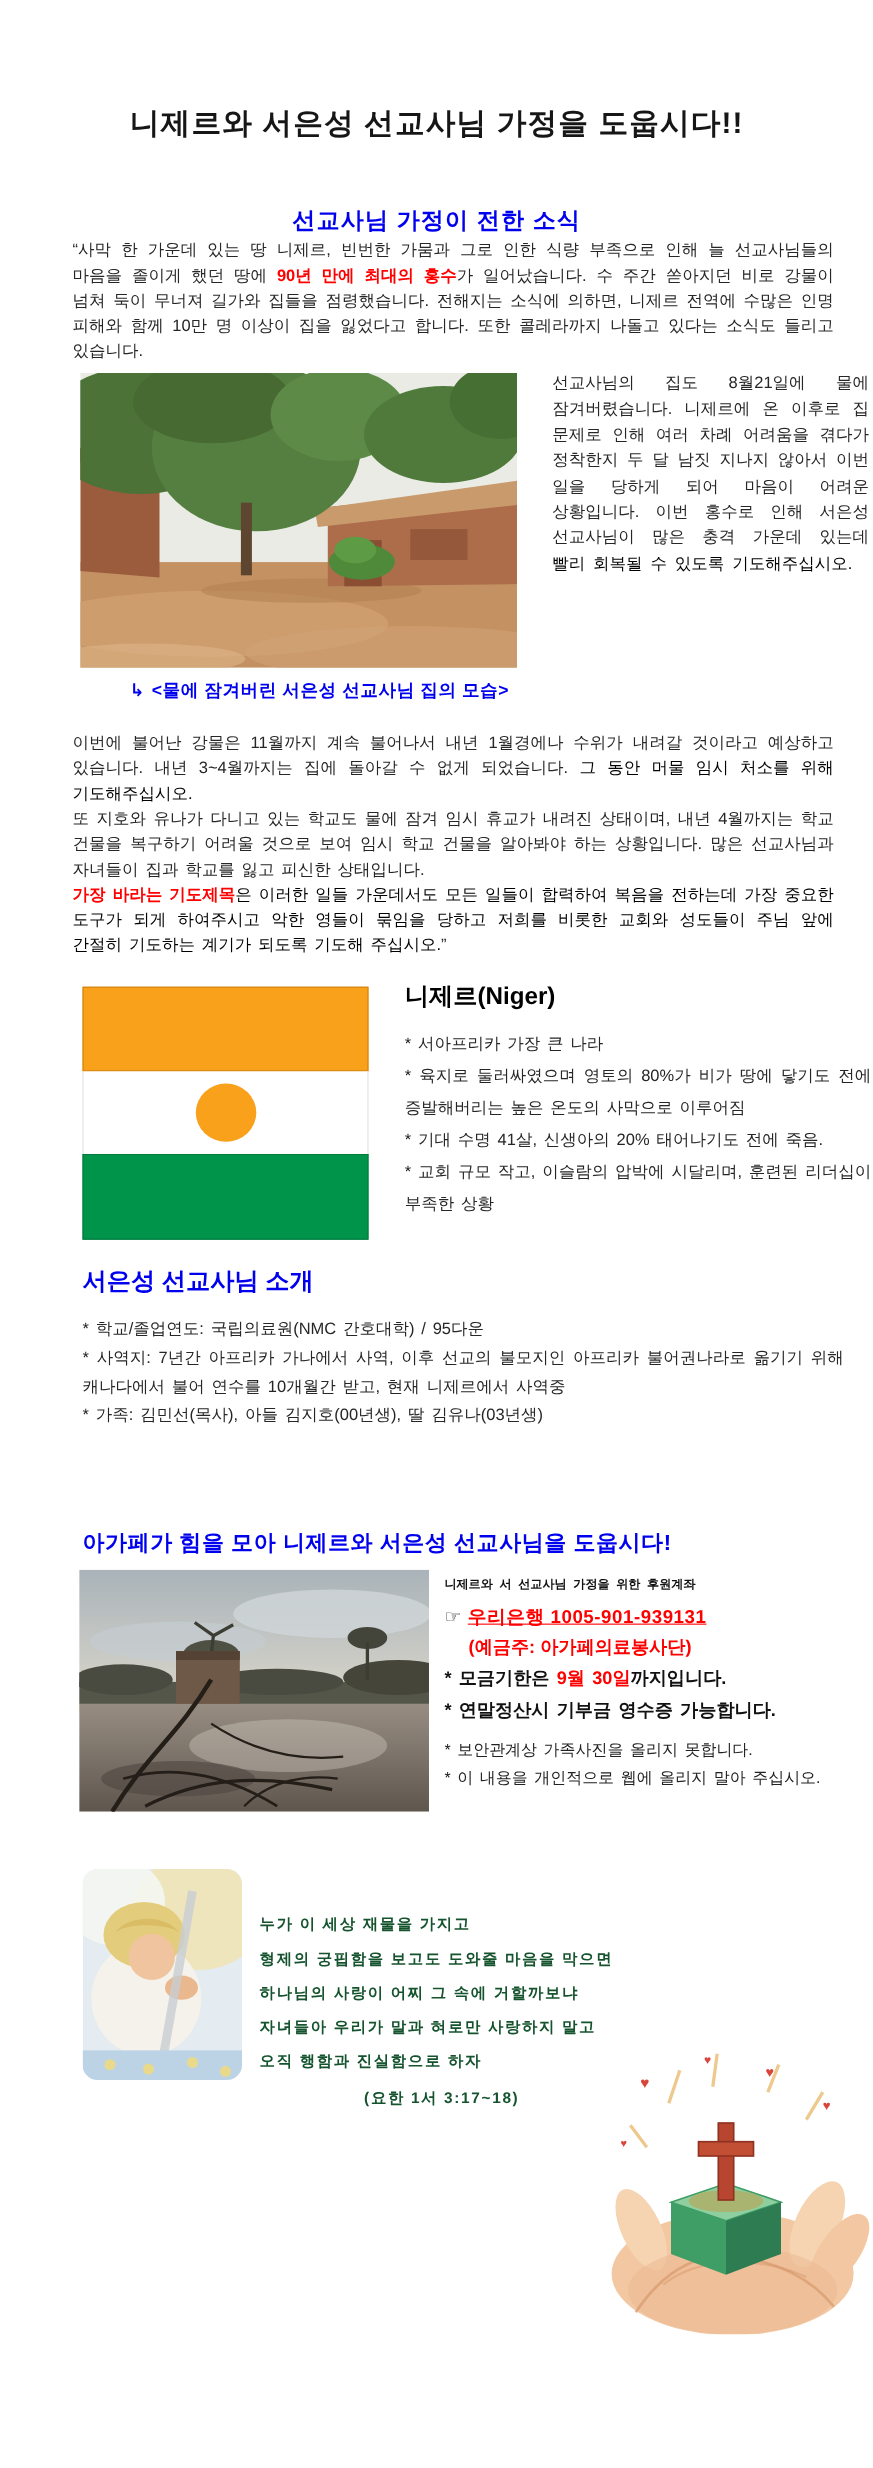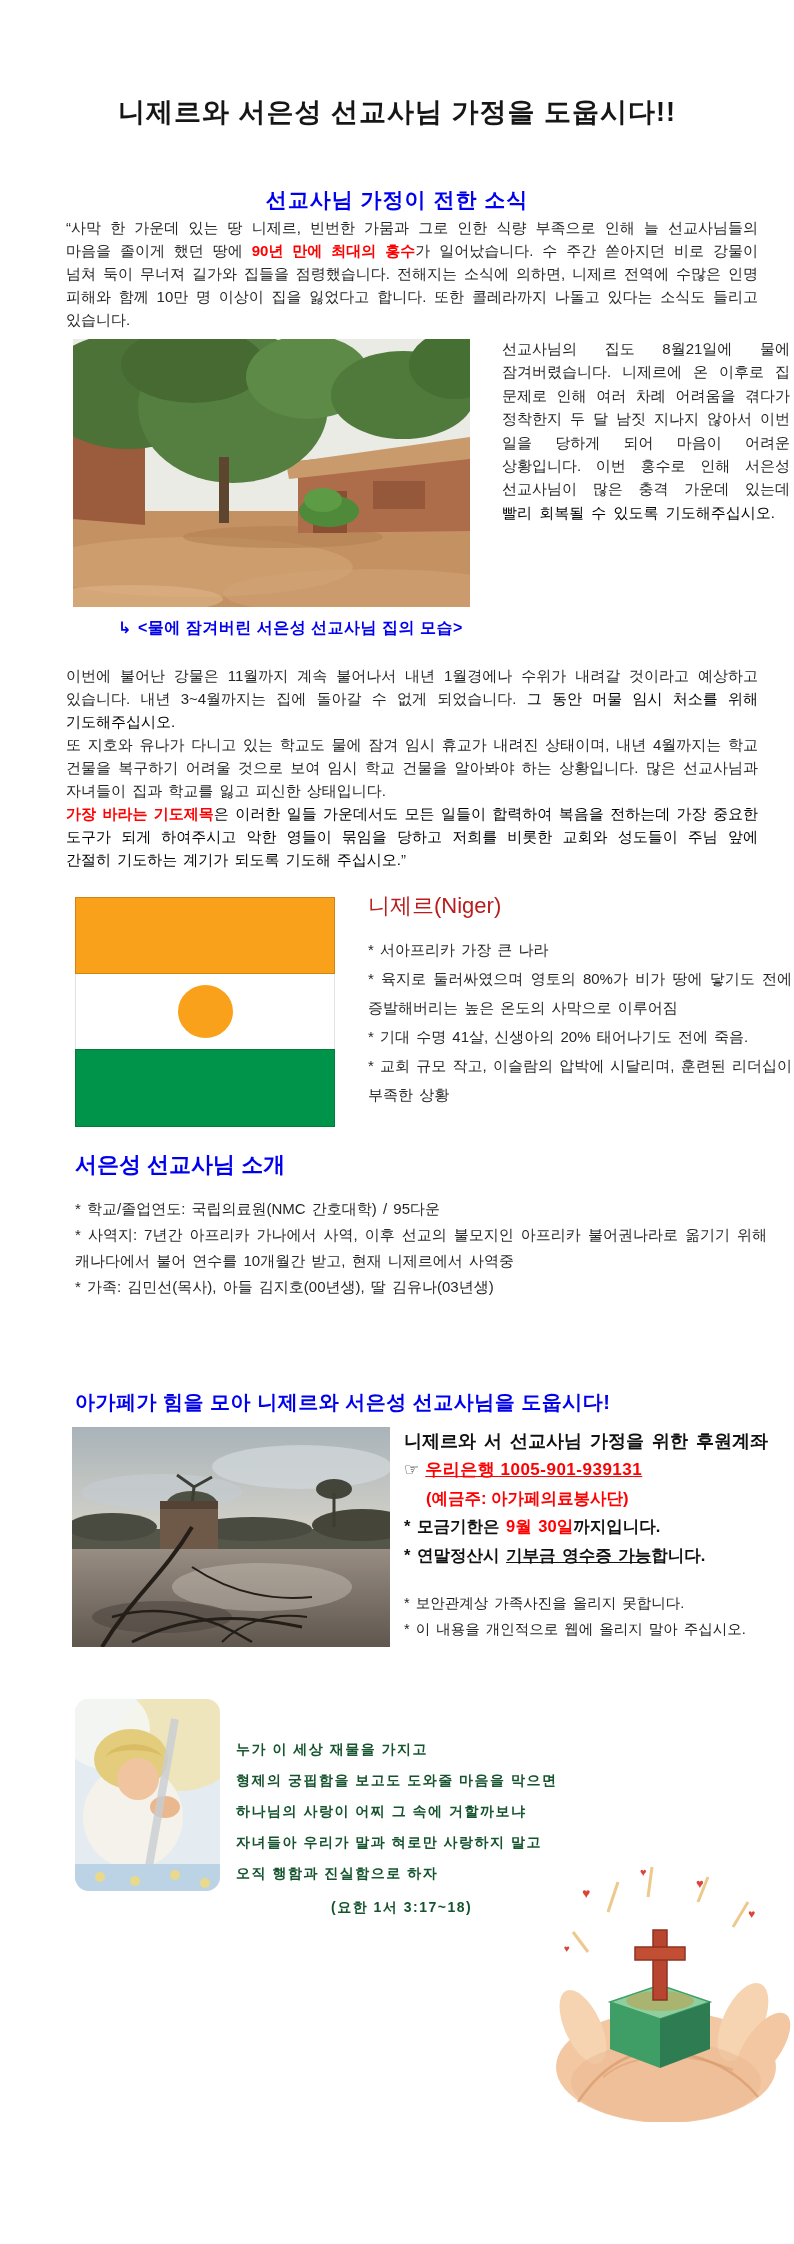--- a/index.html
+++ b/index.html
@@ -13,51 +13,51 @@
   .title1{top:58px;font-size:23px;font-weight:700;color:#ff0000;letter-spacing:1px;}
   .title2{top:94px;font-size:27px;font-weight:600;color:#161616;letter-spacing:1px;}
   .news-heading{top:173px;font-size:21px;font-weight:700;color:#0000ee;letter-spacing:1px;margin-top:13px;}
   
   .para{margin:0;font-size:15px;line-height:23px;text-align:justify;word-break:keep-all;word-spacing:2px;color:#262626;}
   .p1{top:216px;left:66px;width:692px;}
   .block2{top:664px;left:66px;width:692px;}
   .seg-red-bold{color:#ff0000;font-weight:700;}
   .seg-bold{color:#000000;font-weight:400;}
   .seg-red{color:#ff0000;}
-  .seg-underline{text-decoration:underline;text-align:right;}
+  .seg-underline{text-align:right;}
   
   .photo1{left:73px;top:339px;width:397px;height:268px;}
   .side{left:502px;top:337px;width:288px;font-size:15px;line-height:23.4px;text-align:justify;word-break:keep-all;word-spacing:3px;color:#262626;}
   .caption{top:618px;left:118px;font-size:16px;font-weight:700;color:#0000ee;letter-spacing:0.5px;}
   .cap-arrow{margin-right:6px;}
   
   .flag{left:75px;top:897px;width:260px;height:230px;}
   .flag-orange{height:75px;background:#f9a11b;border:1px solid #cf8412;}
   .flag-white{height:75px;background:#ffffff;border-left:1px solid #e2e2e2;border-right:1px solid #e2e2e2;position:relative;}
   .flag-circle{position:absolute;left:102px;top:11px;width:55px;height:53px;border-radius:50%;background:#f9a11b;}
   .flag-green{height:76px;background:#00944a;border:1px solid #047a3f;}
   .niger-col{left:368px;top:891px;width:424px;}
-  .niger-heading{font-size:22px;font-weight:400;color:#b91c1c;margin:0 0 14px 0;}
+  .niger-heading{font-size:22px;font-weight:700;color:#000000;margin:0 0 14px 0;}
   .bullet{font-size:15px;line-height:29px;text-align:justify;word-break:keep-all;word-spacing:2px;color:#262626;margin:0;}
   
   .intro{left:75px;top:1150px;width:692px;}
   .intro-heading{font-size:22px;font-weight:700;color:#0000ee;margin:0 0 16px 0;}
   .intro .bullet{line-height:26px;}
   .hang{padding-left:14px;text-indent:-14px;}
   
   .agape-heading{left:75px;top:1389px;font-size:20px;font-weight:700;color:#0000ee;letter-spacing:0.5px;}
   .photo2{left:72px;top:1427px;width:318px;height:220px;}
   .donation{left:404px;top:1428px;width:388px;word-break:keep-all;}
-  .don-title{font-size:18px;font-weight:700;color:#111111;line-height:27px;word-spacing:3px;}
+  .don-title{font-size:11px;font-weight:700;color:#111111;line-height:27px;word-spacing:3px;}
   .don-account{font-size:17px;font-weight:700;color:#ff0000;line-height:29px;}
   .don-account .pointer{color:#111111;margin-right:6px;}
   .don-account .acct{text-decoration:underline;letter-spacing:0.5px;}
   .don-holder{font-size:16.5px;font-weight:700;color:#ff0000;line-height:28px;padding-left:22px;}
   .don-line{font-size:16.5px;font-weight:700;color:#111111;line-height:29px;word-spacing:2px;}
-  .don-notes{margin-top:20px;font-size:14.5px;font-weight:400;color:#222222;line-height:26px;word-spacing:2px;}
+  .don-notes{margin-top:8px;font-size:14.5px;font-weight:400;color:#222222;line-height:26px;word-spacing:2px;}
   
   .verse-photo{left:75px;top:1699px;width:145px;height:192px;border-radius:14px;overflow:hidden;}
   .verse{left:236px;top:1734px;width:440px;color:#14532d;font-weight:700;font-size:14px;line-height:31px;letter-spacing:1.5px;word-break:keep-all;}
   .verse-ref{margin-left:95px;margin-top:3px;}
   .hands{left:548px;top:1852px;width:244px;height:270px;}
 </style>
 </head>
 <body>
 
 <div class="page">

